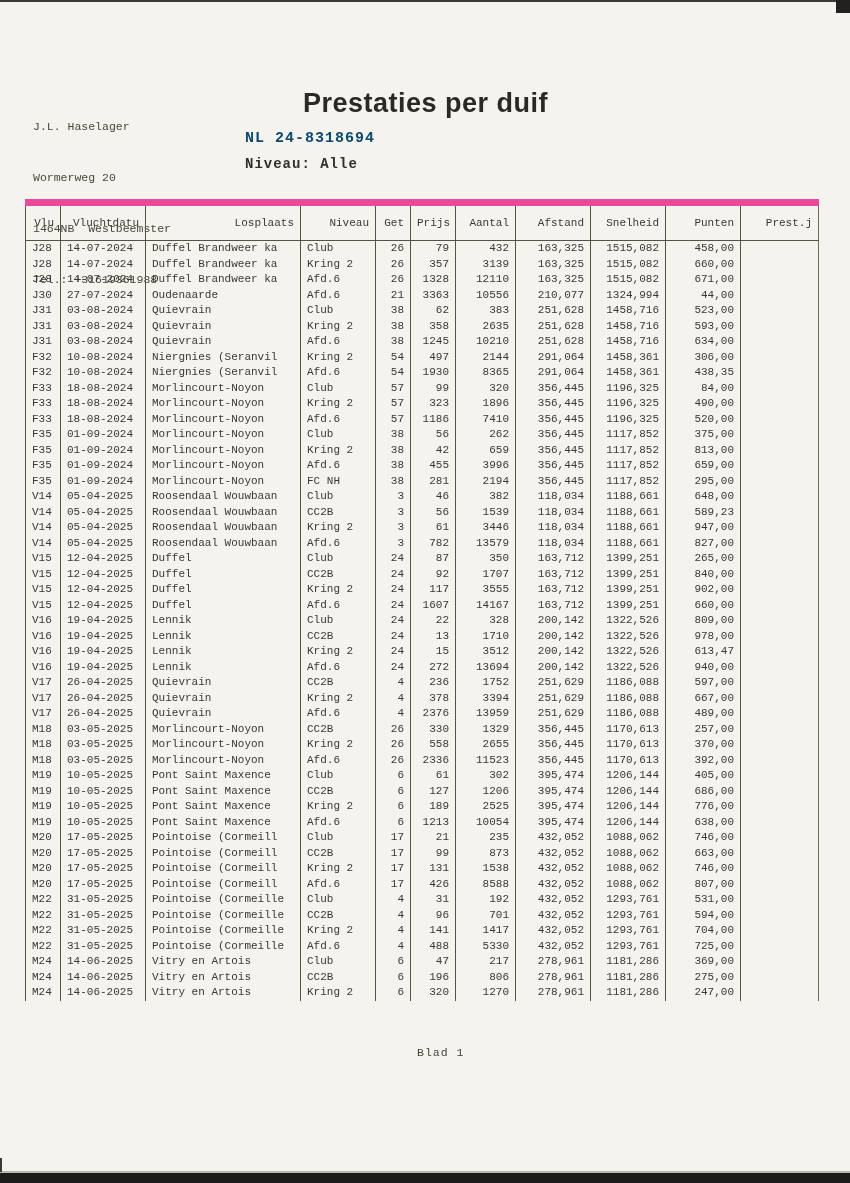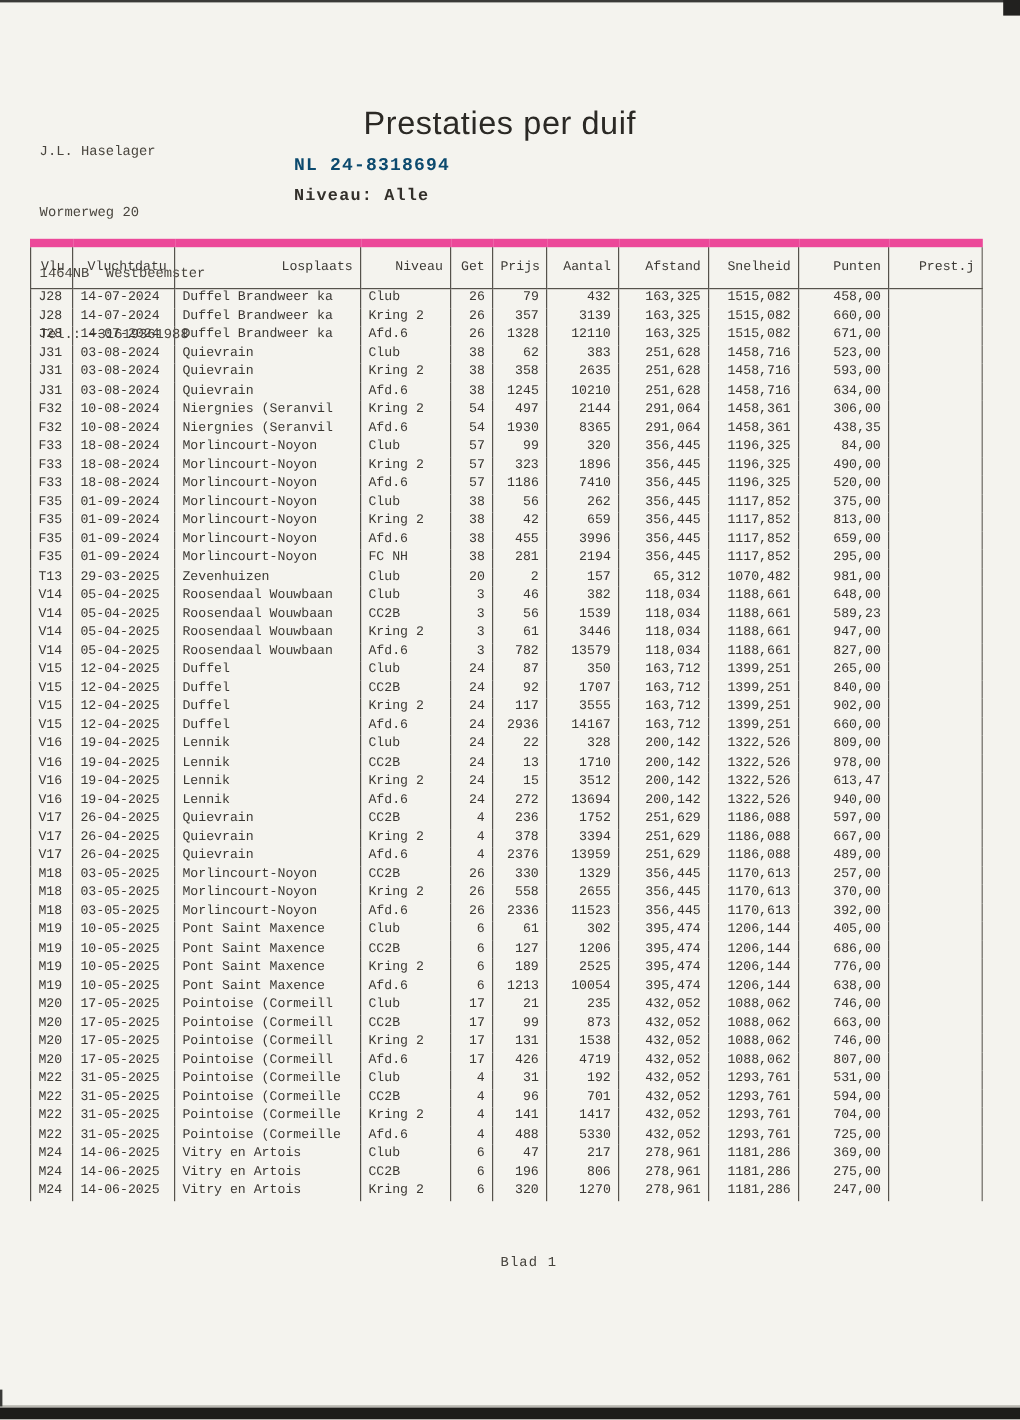--- a/index.html
+++ b/index.html
@@ -14,21 +14,21 @@
   .edge-corner{position:absolute;top:0;right:0;width:14px;height:13px;background:#22211f;}
   .edge-bottom{position:absolute;bottom:0;left:0;width:850px;height:10px;background:#1d1c1a;}
   .edge-bottom-fade{position:absolute;bottom:10px;left:0;width:850px;height:2px;background:#b9b7b0;}
   .edge-left-mark{position:absolute;left:0;bottom:11px;width:2px;height:14px;background:#3a3a38;}
 
   
   .sender{position:absolute;left:33px;top:84px;font-size:11.5px;line-height:17px;color:#4a463f;white-space:pre;}
   .title{
     position:absolute;left:303px;top:88px;width:280px;text-align:left;
     font-family:"Liberation Sans","DejaVu Sans",sans-serif;
-    font-size:27px;font-weight:normal;color:#2b2925;letter-spacing:0.5px;
+    font-size:27px;font-weight:bold;color:#2b2925;letter-spacing:0.5px;
   }
   .ring{position:absolute;left:245px;top:130px;font-size:15px;font-weight:bold;color:#0c4a6e;letter-spacing:1px;}
   .niveau{position:absolute;left:245px;top:156px;font-size:14px;font-weight:bold;color:#33302b;letter-spacing:1px;}
 
   
   .tbl-wrap{position:absolute;left:25px;top:199px;}
   table.results{border-collapse:collapse;table-layout:fixed;width:793px;font-size:11px;}
   table.results th,table.results td{
     overflow:hidden;white-space:nowrap;padding:0 6px;
     border-left:1px solid #55524c;
@@ -132,20 +132,33 @@
           <td>Afd.6</td>
           <td class="num">26</td>
           <td class="num">1328</td>
           <td class="num">12110</td>
           <td class="num">163,325</td>
           <td class="num">1515,082</td>
           <td class="num">671,00</td>
           <td></td>
         </tr>
         <tr>
+          <td>J30</td>
+          <td>27-07-2024</td>
+          <td>Oudenaarde</td>
+          <td>Afd.6</td>
+          <td class="num">21</td>
+          <td class="num">3363</td>
+          <td class="num">10556</td>
+          <td class="num">210,077</td>
+          <td class="num">1324,994</td>
+          <td class="num">44,00</td>
+          <td></td>
+        </tr>
+        <tr>
           <td>J31</td>
           <td>03-08-2024</td>
           <td>Quievrain</td>
           <td>Club</td>
           <td class="num">38</td>
           <td class="num">62</td>
           <td class="num">383</td>
           <td class="num">251,628</td>
           <td class="num">1458,716</td>
           <td class="num">523,00</td>
@@ -288,33 +301,20 @@
           <td>FC NH</td>
           <td class="num">38</td>
           <td class="num">281</td>
           <td class="num">2194</td>
           <td class="num">356,445</td>
           <td class="num">1117,852</td>
           <td class="num">295,00</td>
           <td></td>
         </tr>
         <tr>
-          <td>T13</td>
-          <td>29-03-2025</td>
-          <td>Zevenhuizen</td>
-          <td>Club</td>
-          <td class="num">20</td>
-          <td class="num">2</td>
-          <td class="num">157</td>
-          <td class="num">65,312</td>
-          <td class="num">1070,482</td>
-          <td class="num">981,00</td>
-          <td></td>
-        </tr>
-        <tr>
           <td>V14</td>
           <td>05-04-2025</td>
           <td>Roosendaal Wouwbaan</td>
           <td>Club</td>
           <td class="num">3</td>
           <td class="num">46</td>
           <td class="num">382</td>
           <td class="num">118,034</td>
           <td class="num">1188,661</td>
           <td class="num">648,00</td>
@@ -397,21 +397,21 @@
           <td class="num">1399,251</td>
           <td class="num">902,00</td>
           <td></td>
         </tr>
         <tr>
           <td>V15</td>
           <td>12-04-2025</td>
           <td>Duffel</td>
           <td>Afd.6</td>
           <td class="num">24</td>
-          <td class="num">2936</td>
+          <td class="num">1607</td>
           <td class="num">14167</td>
           <td class="num">163,712</td>
           <td class="num">1399,251</td>
           <td class="num">660,00</td>
           <td></td>
         </tr>
         <tr>
           <td>V16</td>
           <td>19-04-2025</td>
           <td>Lennik</td>
@@ -632,21 +632,21 @@
           <td class="num">746,00</td>
           <td></td>
         </tr>
         <tr>
           <td>M20</td>
           <td>17-05-2025</td>
           <td>Pointoise (Cormeill</td>
           <td>Afd.6</td>
           <td class="num">17</td>
           <td class="num">426</td>
-          <td class="num">4719</td>
+          <td class="num">8588</td>
           <td class="num">432,052</td>
           <td class="num">1088,062</td>
           <td class="num">807,00</td>
           <td></td>
         </tr>
         <tr>
           <td>M22</td>
           <td>31-05-2025</td>
           <td>Pointoise (Cormeille</td>
           <td>Club</td>

